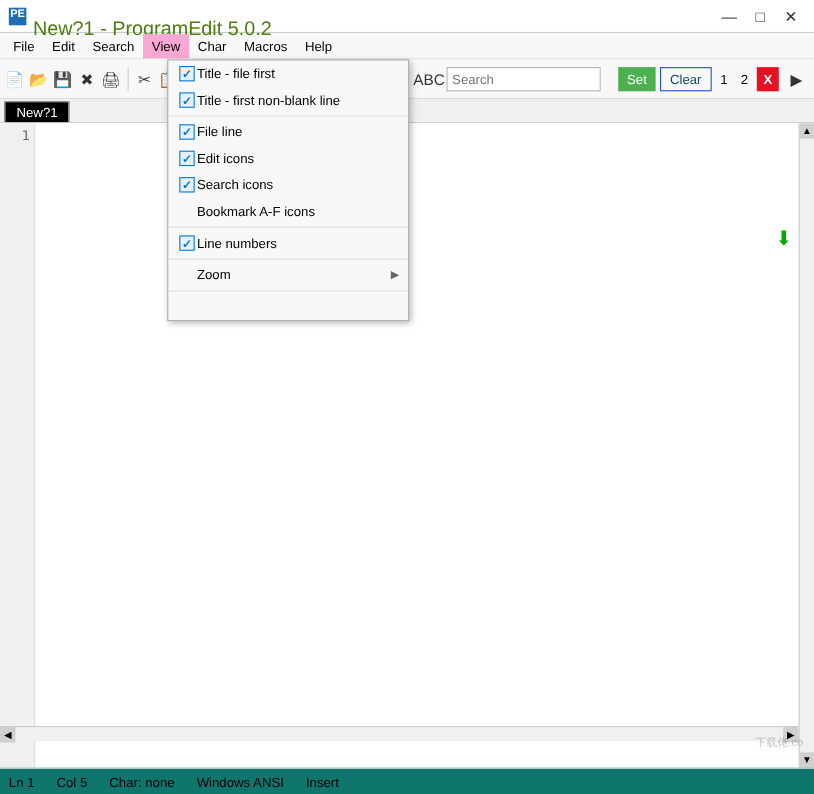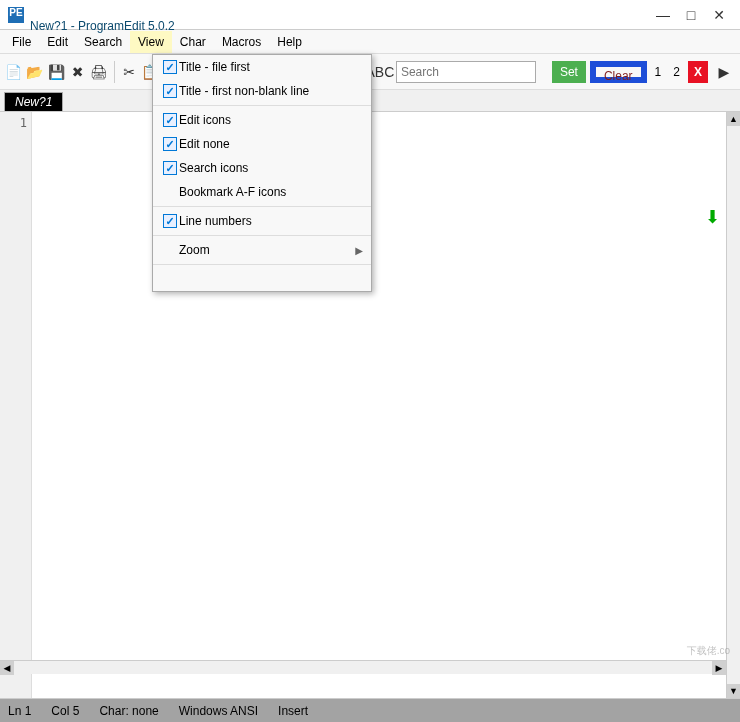--- a/index.html
+++ b/index.html
@@ -11,21 +11,21 @@
       height: 30px;
       display: flex;
       align-items: center;
       justify-content: space-between;
       padding: 0 8px;
       border-bottom: 1px solid #ccc;
       user-select: none;
     }
     .title-bar-left { display: flex; align-items: center; gap: 6px; }
     .title-icon { width: 16px; height: 16px; background: #1e6eb5; display: flex; align-items: flex-start; justify-content: center; font-size: 10px; color: white; font-weight: bold; }
-    .title-text { font-size: 12px; color: #0c4a6e; margin-top: 23px; }
+    .title-text { font-size: 18px; color: #4d7c0f; margin-top: 23px; }
     .title-bar-controls { display: flex; gap: 2px; }
     .title-btn { width: 26px; height: 20px; display: flex; align-items: center; justify-content: center; font-size: 14px; cursor: pointer; color: #333; background: transparent; border: none; }
 
     
     .menu-bar {
       background: #f8f8f8;
       height: 24px;
       display: flex;
       align-items: center;
       padding: 0 4px;
@@ -33,21 +33,21 @@
     }
     .menu-item {
       padding: 2px 8px;
       cursor: pointer;
       font-size: 12px;
       color: #000;
       height: 22px;
       display: flex;
       align-items: center;
     }
-    .menu-item.active { background: #fef9c3; }
+    .menu-item.active { background: #f9a8d4; }
 
     
     .toolbar {
       background: #f8f8f8;
       height: 36px;
       display: flex;
       align-items: center;
       padding: 2px 4px;
       border-bottom: 1px solid #ddd;
       gap: 2px;
@@ -77,21 +77,21 @@
     }
     .search-input {
       border: none; outline: none; font-size: 12px;
       width: 100%; padding: 0 4px; height: 100%;
     }
     .btn-set {
       background: #4caf50; color: white; border: none;
       padding: 2px 8px; font-size: 12px; cursor: pointer; height: 22px; margin-left: 12px;
     }
     .btn-clear {
-      background: transparent; color: #7f1d1d; border: 6px solid #1d4ed8;
+      background: transparent; color: #0c4a6e; border: 1px solid #1d4ed8;
       padding: 2px 8px; font-size: 12px; cursor: pointer; height: 22px;
     }
     .btn-num { background: transparent; border: none; font-size: 12px; padding: 0 4px; cursor: pointer; }
     .btn-x { background: #e81123; color: white; border: none; font-size: 12px; font-weight: bold; padding: 0 6px; cursor: pointer; height: 22px; }
 
     
     .tab-bar {
       background: #f0f0f0;
       height: 22px;
       display: flex;
@@ -103,21 +103,20 @@
       background: #d0d0d0;
       border: 1px solid #aaa;
       border-bottom: none;
       padding: 2px 10px;
       font-size: 12px;
       cursor: pointer;
     }
     .tab.active {
       background: #000;
       color: white;
-      font-style: italic;
     }
 
     
     .editor-container {
       display: flex;
       background: #fff;
       position: relative;
       height: calc(722px - 30px - 24px - 36px - 22px - 24px);
       overflow: hidden;
     }
@@ -143,21 +142,21 @@
     .scroll-right {
       width: 14px;
       background: #f0f0f0;
       border-left: 1px solid #ccc;
       display: flex; flex-direction: column; align-items: center;
     }
     .scroll-arrow { width: 14px; height: 14px; background: #d0d0d0; display: flex; align-items: center; justify-content: center; font-size: 9px; cursor: pointer; }
 
     
     .status-bar {
-      background: #a3a3a3;
+      background: #0f766e;
       border-top: 1px solid #ccc;
       height: 24px;
       display: flex; align-items: center;
       padding: 0 8px;
       font-size: 12px;
       gap: 20px;
       position: absolute;
       bottom: 0;
       width: 100%;
     }
@@ -190,21 +189,21 @@
       display: flex; align-items: center; justify-content: center;
       font-size: 11px; color: #0078d7; font-weight: bold;
     }
     .dropdown-label { flex: 1; }
     .dropdown-arrow { color: #666; font-size: 10px; }
     .dropdown-separator { height: 1px; background: #ddd; margin: 2px 0; }
 
     .green-arrow { color: #00aa00; font-size: 18px; position: absolute; right: 20px; top: 94px; }
 
     
-    .watermark { position: absolute; bottom: 40px; right: 10px; opacity: 0.5; font-size: 10px; color: #888; }
+    .watermark { position: absolute; bottom: 16px; right: 10px; opacity: 0.5; font-size: 10px; color: #888; }
 
     .scroll-bottom {
       position: absolute;
       bottom: 24px;
       left: 0;
       right: 14px;
       height: 14px;
       background: #f0f0f0;
       border-top: 1px solid #ccc;
       display: flex; align-items: center;
@@ -333,28 +332,28 @@
     </div>
     <span class="dropdown-label">Title - first non-blank line</span>
   </div>
 
   <div class="dropdown-separator"></div>
 
   <div class="dropdown-item">
     <div class="dropdown-check">
       <div class="check-box">✓</div>
     </div>
+    <span class="dropdown-label">File line</span>
+  </div>
+
+  <div class="dropdown-item">
+    <div class="dropdown-check">
+      <div class="check-box">✓</div>
+    </div>
     <span class="dropdown-label">Edit icons</span>
-  </div>
-
-  <div class="dropdown-item">
-    <div class="dropdown-check">
-      <div class="check-box">✓</div>
-    </div>
-    <span class="dropdown-label">Edit none</span>
   </div>
 
   <div class="dropdown-item">
     <div class="dropdown-check">
       <div class="check-box">✓</div>
     </div>
     <span class="dropdown-label">Search icons</span>
   </div>
 
 

